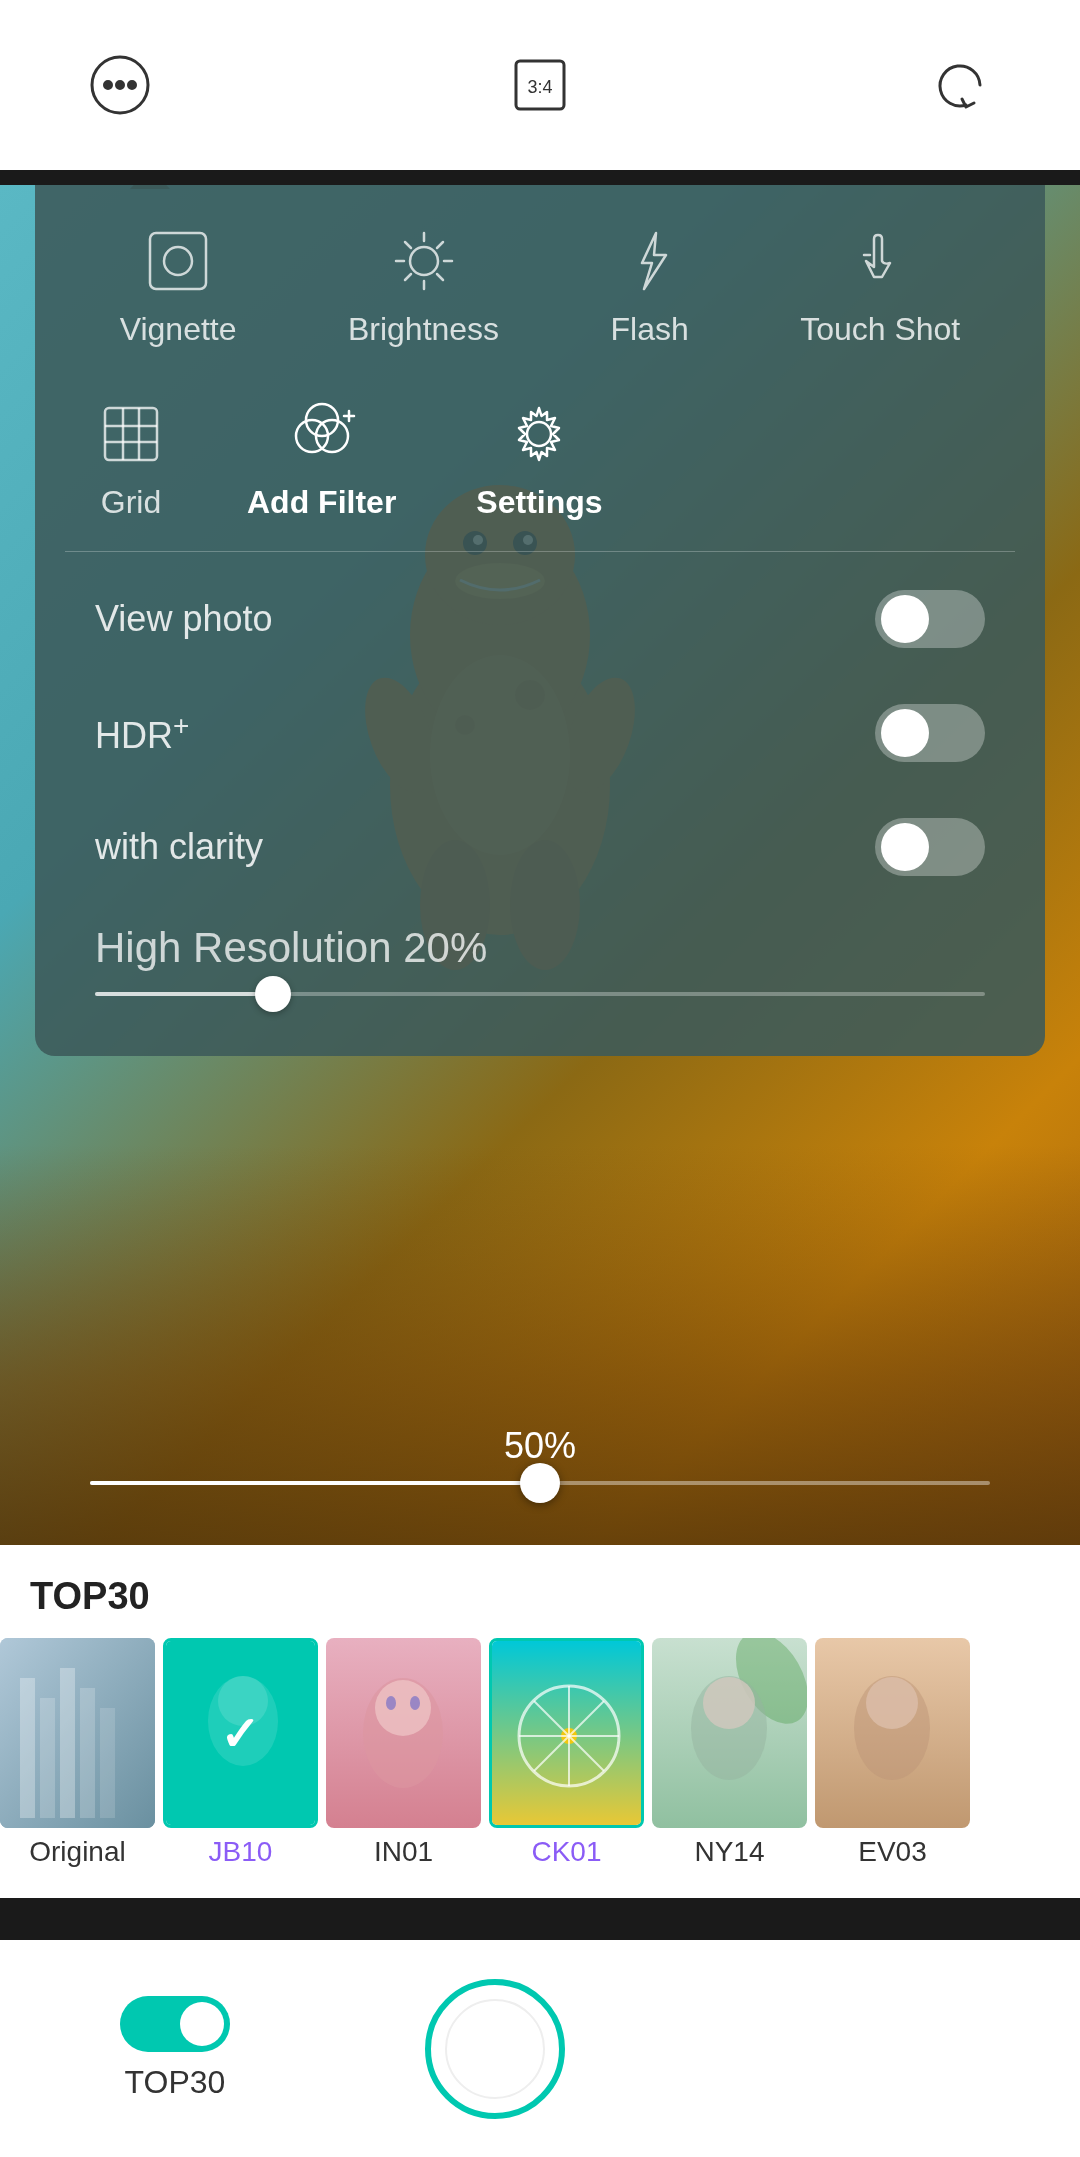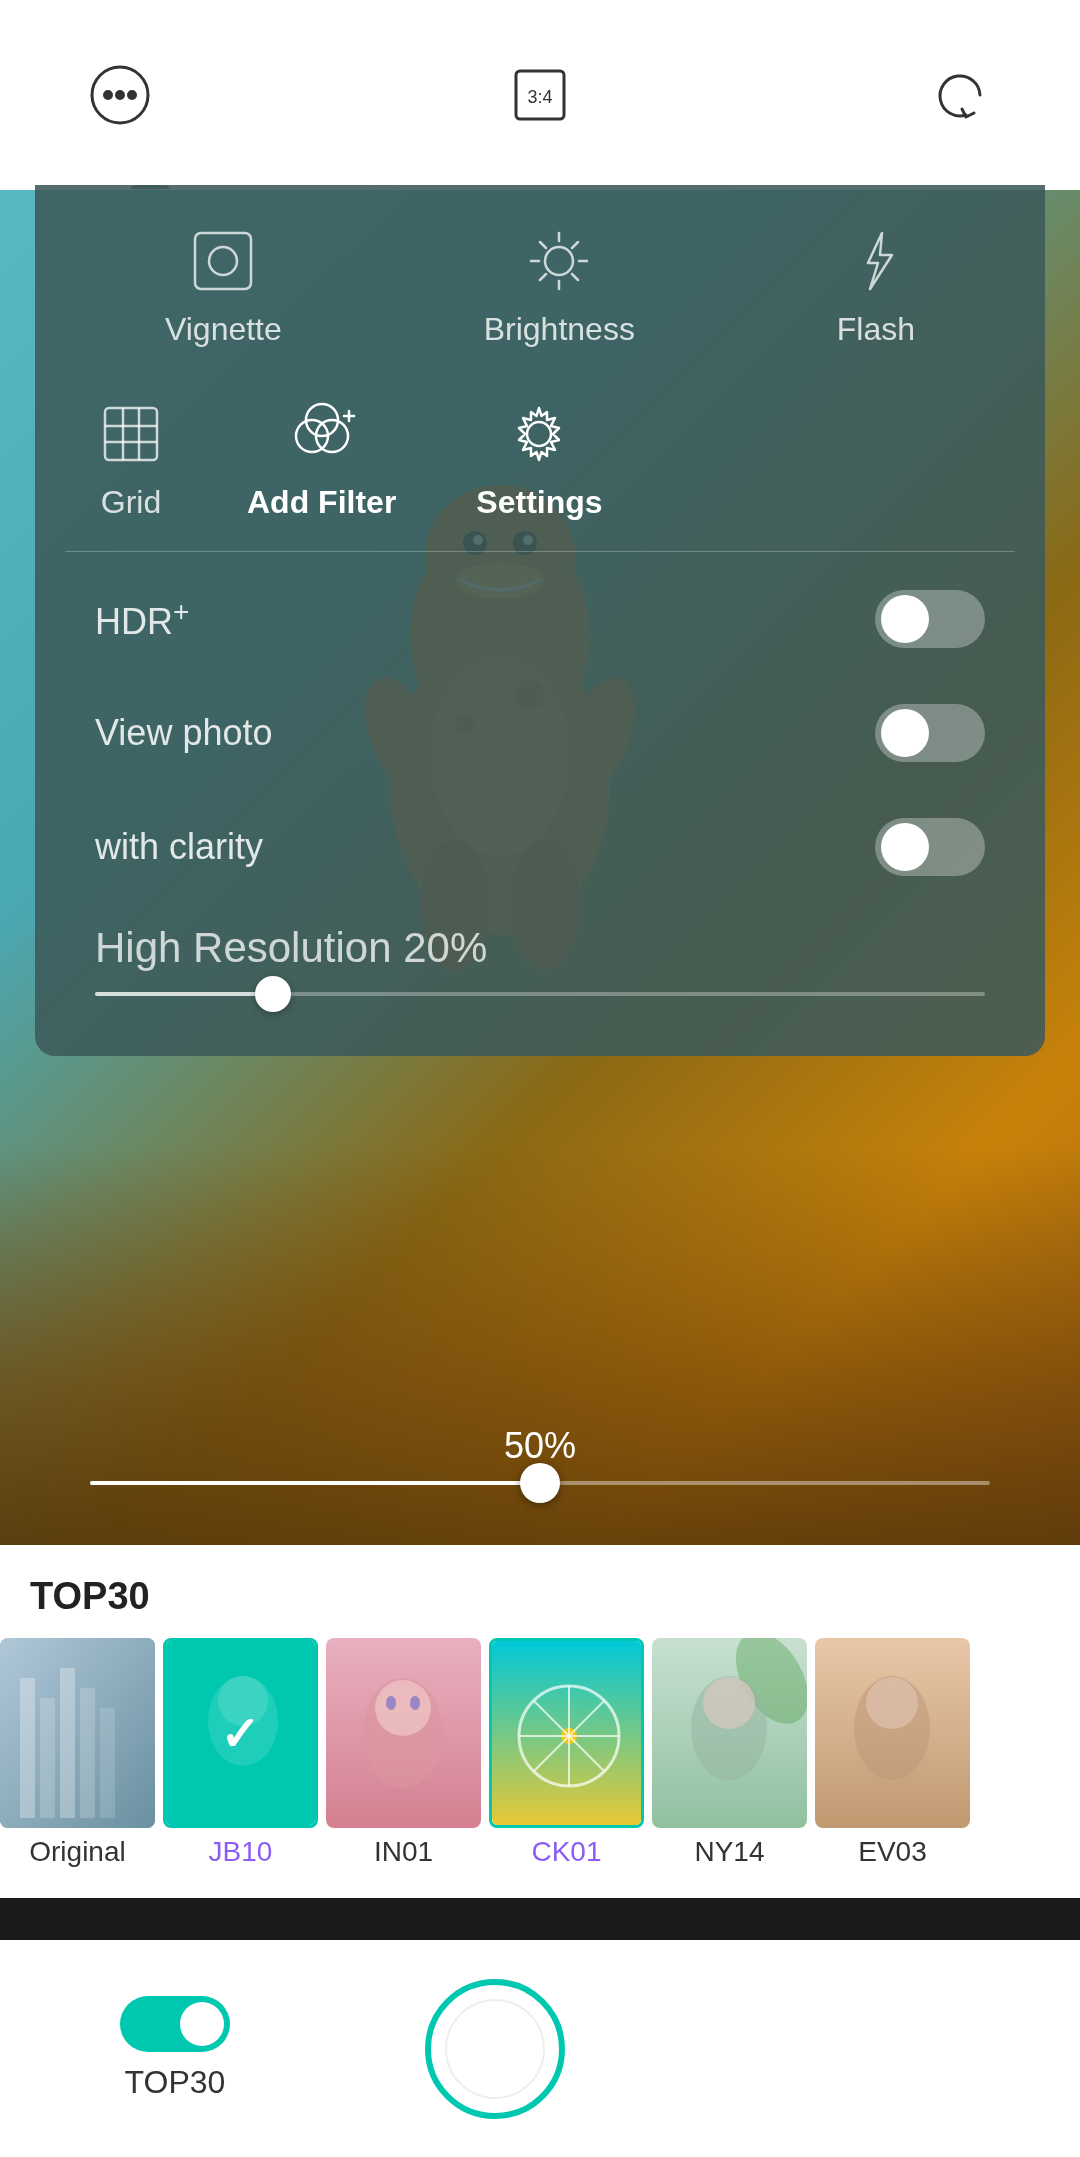--- a/index.html
+++ b/index.html
@@ -11,21 +11,21 @@
       font-family: -apple-system, 'Helvetica Neue', Arial, sans-serif;
       overflow-x: hidden;
     }
 
     
     .top-bar {
       position: absolute;
       top: 0;
       left: 0;
       width: 1080px;
-      height: 190px;
+      height: 170px;
       background: white;
       display: flex;
       align-items: center;
       justify-content: space-between;
       padding: 16px 80px;
       z-index: 10;
       gap: 36px;
     }
     .top-bar-icon {
       width: 80px;
@@ -484,20 +484,28 @@
       </div>
 
       <div class="panel-icon-item">
         <svg viewBox="0 0 72 72">
           <path d="M42 8 L28 38 L38 38 L30 64 L52 30 L40 30 Z" stroke="rgba(255,255,255,0.75)" stroke-width="2.5" fill="none" stroke-linejoin="round"></path>
         </svg>
         <span class="panel-icon-label">Flash</span>
       </div>
 
 
+      <div class="panel-icon-item">
+        <svg viewBox="0 0 72 72">
+          <path d="M30 14 L30 42 L22 36 L30 52 L38 52 L46 38 C46 38 40 40 38 36 L38 14 Q38 10 34 10 Q30 10 30 14Z" stroke="rgba(255,255,255,0.75)" stroke-width="2.5" fill="none" stroke-linejoin="round"></path>
+
+          <line x1="26" y1="30" x2="20" y2="30" stroke="rgba(255,255,255,0.75)" stroke-width="2.5" stroke-linecap="round"></line>
+        </svg>
+        <span class="panel-icon-label">Touch Shot</span>
+      </div>
     </div>
 
     <div class="panel-second-row">
 
       <div class="panel-icon-item">
         <svg viewBox="0 0 72 72">
           <rect x="10" y="10" width="52" height="52" rx="4" stroke="rgba(255,255,255,0.75)" stroke-width="2.5" fill="none"></rect>
           <line x1="10" y1="28" x2="62" y2="28" stroke="rgba(255,255,255,0.75)" stroke-width="2.5"></line>
           <line x1="10" y1="44" x2="62" y2="44" stroke="rgba(255,255,255,0.75)" stroke-width="2.5"></line>
           <line x1="28" y1="10" x2="28" y2="62" stroke="rgba(255,255,255,0.75)" stroke-width="2.5"></line>
@@ -524,28 +532,28 @@
           <circle cx="36" cy="36" r="12" stroke="white" stroke-width="2.5" fill="none"></circle>
           <path d="M36 10 L38.5 18 L44 14 L44 22 L52 20 L48 28 L56 30 L50 36 L56 42 L48 44 L52 52 L44 50 L44 58 L38.5 54 L36 62 L33.5 54 L28 58 L28 50 L20 52 L24 44 L16 42 L22 36 L16 30 L24 28 L20 20 L28 22 L28 14 L33.5 18 Z" stroke="white" stroke-width="2.5" fill="none" stroke-linejoin="round"></path>
         </svg>
         <span class="panel-icon-label" style="color:white;font-weight:700;">Settings</span>
       </div>
     </div>
 
     <div class="panel-divider"></div>
 
     <div class="toggle-row">
-      <span class="hdr-label">HDR<span class="hdr-plus">+</span></span>
+      <span class="toggle-label">View photo</span>
       <div class="toggle-switch off">
         <div class="knob"></div>
       </div>
     </div>
 
     <div class="toggle-row">
-      <span class="toggle-label">View photo</span>
+      <span class="hdr-label">HDR<span class="hdr-plus">+</span></span>
       <div class="toggle-switch off">
         <div class="knob"></div>
       </div>
     </div>
 
     <div class="toggle-row">
       <span class="toggle-label">with clarity</span>
       <div class="toggle-switch off">
         <div class="knob"></div>
       </div>

